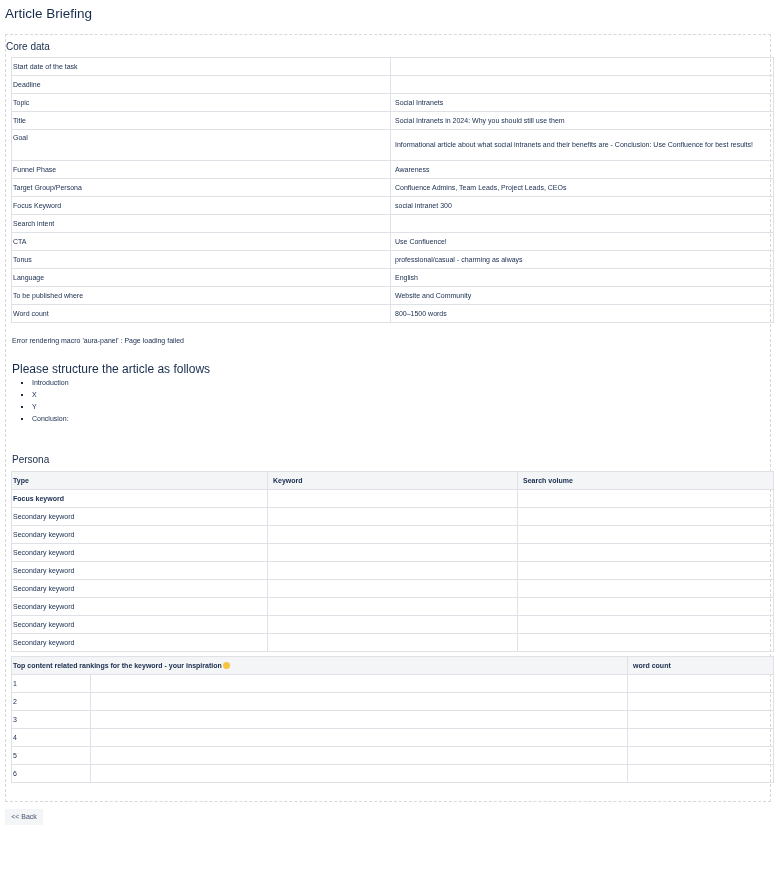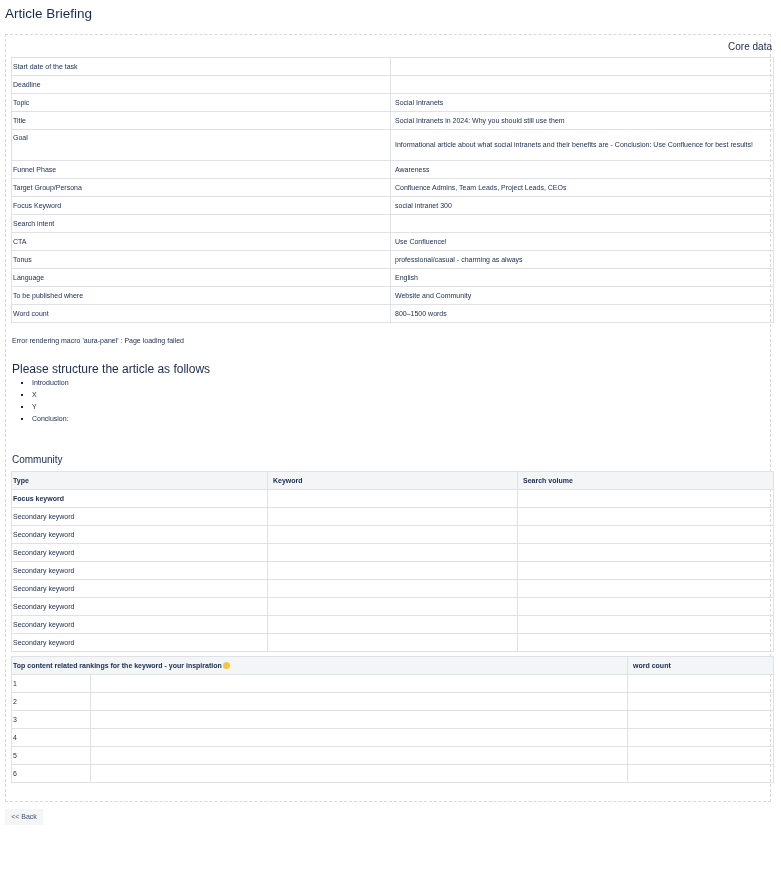--- a/index.html
+++ b/index.html
@@ -10,21 +10,21 @@
   }
   .page-title {
     position: absolute; left: 5px; top: 6px;
     font-size: 13.5px; color: #172b4d; font-weight: normal;
   }
   .panel {
     position: absolute; left: 5px; top: 34px; width: 766px; height: 768px;
     border: 1px dashed #d6d8dc; box-sizing: border-box;
   }
   .core-title {
-    position: absolute; left: 0; top: 6px; width: 766px; text-align: right;
+    position: absolute; left: 0; top: 6px; width: 766px; text-align: left;
     font-size: 10px; color: #172b4d;
   }
   table { border-collapse: collapse; table-layout: fixed; }
   td, th {
     border: 1px solid #dfe1e6; font-size: 7px; color: #172b4d;
     padding: 0 5px 0 1px; text-align: left; vertical-align: middle;
     font-weight: normal; line-height: 10px;
   }
   .core-table { position: absolute; left: 5px; top: 22px; width: 762px; }
   .core-table td { height: 17px; }
@@ -141,21 +141,21 @@
   <div class="error-text">Error rendering macro 'aura-panel' : Page loading failed</div>
 
   <div class="structure-heading">Please structure the article as follows</div>
   <ul class="structure-list">
     <li>Introduction</li>
     <li>X</li>
     <li>Y</li>
     <li>Conclusion:</li>
   </ul>
 
-  <div class="keywords-heading">Community</div>
+  <div class="keywords-heading">Persona</div>
 
   <table class="kw-table">
     <colgroup>
         <col style="width:256px">
         <col style="width:250px">
         <col style="width:256px">
       </colgroup>
     <thead>
       <tr>
         <th>Type</th>

